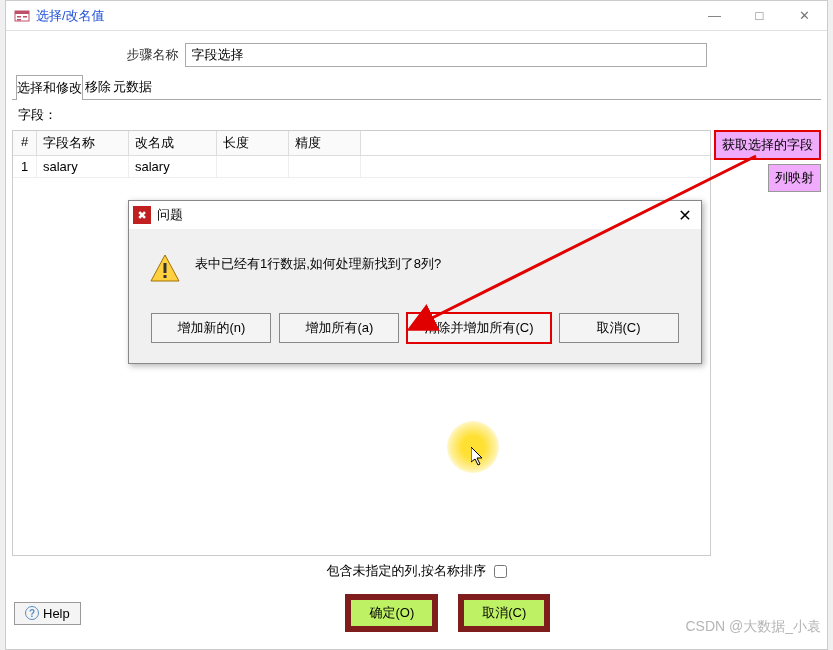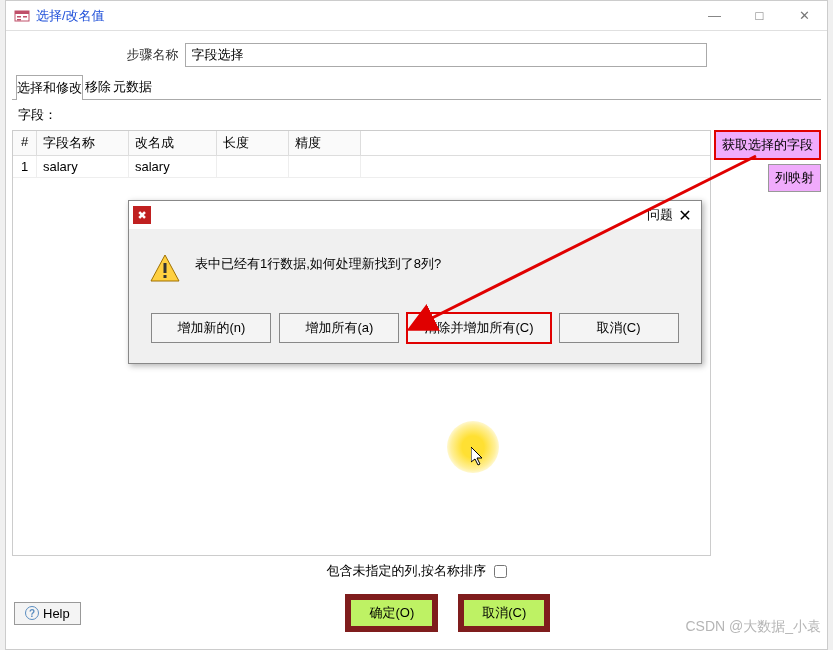--- a/index.html
+++ b/index.html
@@ -46,21 +46,21 @@
     .bottom-row { display: flex; align-items: center; padding: 8px; gap: 8px; }
     .help-btn { border: 1px solid #999; background: #f4f4f4; padding: 3px 10px; display: flex; align-items: center; gap: 4px; }
     .help-icon { width: 14px; height: 14px; border-radius: 50%; border: 1px solid #5a8dc0; color: #5a8dc0; display: inline-flex; align-items: center; justify-content: center; font-size: 10px; font-weight: bold; }
     .spacer { flex: 1; }
     .main-btn { border: 6px solid #7f1d1d; background: #bef264; padding: 4px 18px; margin-right: 12px; }
     
     
     .modal { position: absolute; top: 200px; left: 128px; width: 574px; background: #f0f0f0; border: 1px solid #888; box-shadow: 2px 2px 6px rgba(0,0,0,0.3); }
     .modal-titlebar { height: 28px; background: #fff; display: flex; align-items: center; padding: 0 4px; }
     .modal-icon { width: 18px; height: 18px; background: #c02020; display: flex; align-items: center; justify-content: center; color: #fff; font-size: 11px; margin-right: 6px; }
-    .modal-title { flex: 1; text-align: right; }
+    .modal-title { flex: 1; }
     .modal-close { width: 24px; height: 22px; display: flex; align-items: center; justify-content: center; font-size: 16px; }
     .modal-body { padding: 24px 20px 16px 20px; display: flex; align-items: flex-start; gap: 14px; }
     .warn-icon { width: 32px; height: 32px; }
     .warn-icon svg { width: 32px; height: 32px; }
     .modal-msg { padding-top: 2px; text-align: right; }
     .modal-btns { display: flex; justify-content: center; gap: 8px; padding: 12px 12px 20px 12px; position: relative; }
     .modal-btn { border: 1px solid #888; background: #f4f4f4; padding: 5px 16px; min-width: 120px; text-align: center; position: relative; z-index: 2; }
     .modal-btn.highlight-border { outline: 2px solid #e00000; outline-offset: -1px; }
     
     

